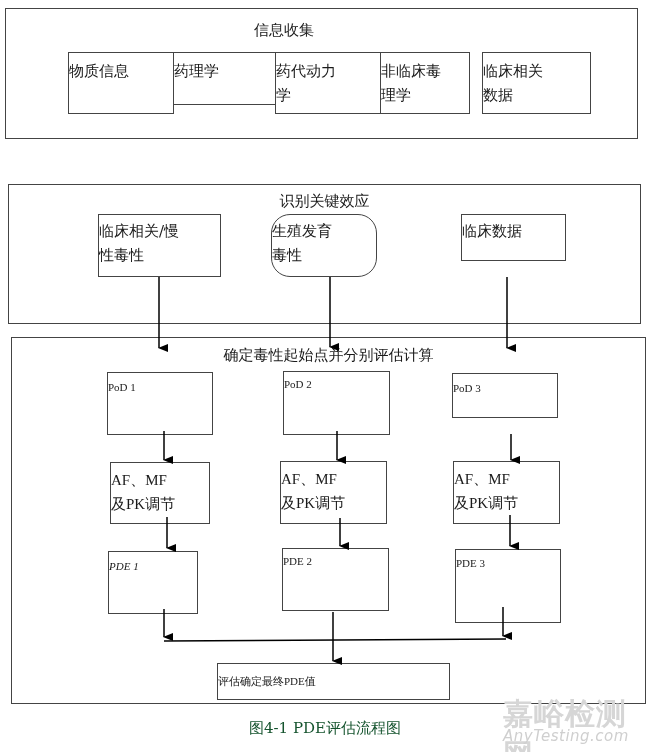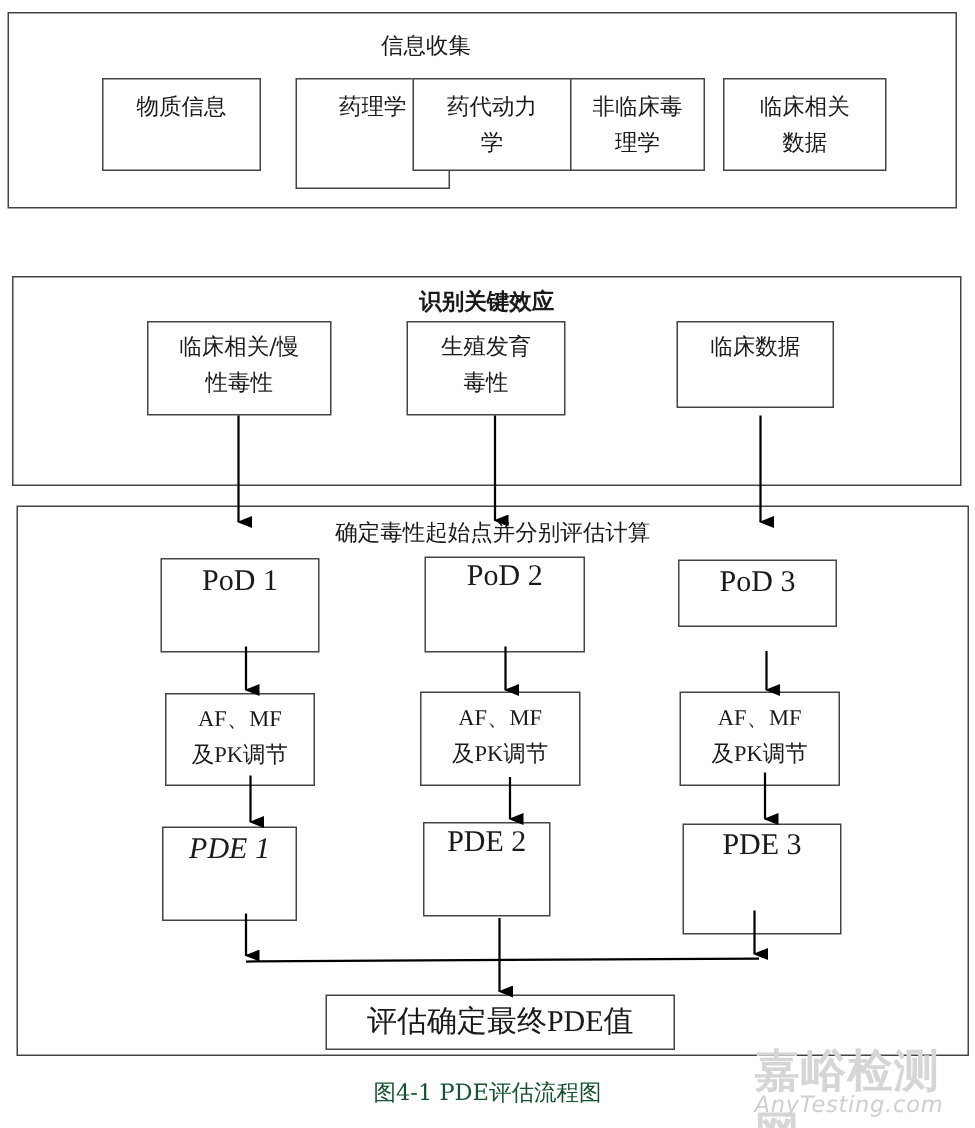--- a/index.html
+++ b/index.html
@@ -1,63 +1,63 @@
 <!DOCTYPE html>
 <html><head>
 <meta charset="utf-8">
 <style>
   html, body { margin: 0; padding: 0; background: #ffffff; }
   body { width: 650px; height: 752px; position: relative; overflow: hidden;
          font-family: "DejaVu Serif", "Liberation Serif", serif; color: #1a1a1a; }
   .box { position: absolute; border: 1.3px solid #444; box-sizing: border-box; background: #fff; }
   .txt { position: absolute; font-size: 15px; line-height: 22px; text-align: center; white-space: pre-line; }
-  .cell-txt { position: absolute; left: 0; right: 0; top: 6px; font-size: 15px; line-height: 24px; text-align: center; white-space: pre-line; }
-  .lat { font-family: "Liberation Serif", "DejaVu Serif", serif; font-size: 20px; }
+  .cell-txt { position: absolute; left: 0; right: 0; top: 6px; font-size: 15px; line-height: 24px; white-space: pre-line; }
+  .lat { font-family: "Liberation Serif", "DejaVu Serif", serif; font-size: 11px; }
   svg.wires { position: absolute; left: 0; top: 0; }
   .caption { position: absolute; left: 0; width: 650px; top: 719px; text-align: center; font-size: 15px; color: #14532d; }
   .wm-cn { position: absolute; left: 503px; top: 694px; font-family: "DejaVu Sans", sans-serif; font-size: 30px; font-weight: bold; color: #d6d6d6; letter-spacing: 1px; }
   .wm-en { position: absolute; left: 503px; top: 727px; font-family: "DejaVu Sans", sans-serif; font-size: 15px; font-style: italic; color: #cfcfcf; letter-spacing: 0.5px; }
 </style>
 </head>
 <body>
 
 <div class="box" style="left:5px;top:8px;width:633px;height:131px;"></div>
 <div class="txt" style="left:5px;top:19px;width:558px;">信息收集</div>
 
 <div class="box" style="left:68px;top:52px;width:106px;height:62px;">
   <div class="cell-txt">物质信息</div>
 </div>
-<div class="box" style="left:173px;top:52px;width:103px;height:74px;margin-left:24px;">
+<div class="box" style="left:173px;top:52px;width:103px;height:53px;">
   <div class="cell-txt">药理学</div>
 </div>
 <div class="box" style="left:275px;top:52px;width:106px;height:62px;">
   <div class="cell-txt">药代动力
 学</div>
 </div>
 <div class="box" style="left:380px;top:52px;width:90px;height:62px;">
   <div class="cell-txt">非临床毒
 理学</div>
 </div>
 <div class="box" style="left:482px;top:52px;width:109px;height:62px;">
   <div class="cell-txt">临床相关
 数据</div>
 </div>
 
 <div class="box" style="left:8px;top:184px;width:633px;height:140px;"></div>
-<div class="txt" style="left:8px;top:190px;width:633px;font-weight:bold;">识别关键效应</div>
+<div class="txt" style="left:8px;top:190px;width:633px;">识别关键效应</div>
 
 <div class="box" style="left:98px;top:214px;width:123px;height:63px;">
   <div class="cell-txt" style="top:4px;">临床相关/慢
 性毒性</div>
 </div>
-<div class="box" style="left:271px;top:214px;width:106px;height:63px;">
+<div class="box" style="left:271px;top:214px;width:106px;height:63px;border-radius:19px;">
   <div class="cell-txt" style="top:4px;">生殖发育
 毒性</div>
 </div>
-<div class="box" style="left:451px;top:214px;width:105px;height:58px;">
+<div class="box" style="left:461px;top:214px;width:105px;height:47px;">
   <div class="cell-txt" style="top:4px;">临床数据</div>
 </div>
 
 <div class="box" style="left:11px;top:337px;width:635px;height:367px;"></div>
 <div class="txt" style="left:11px;top:344px;width:635px;">确定毒性起始点并分别评估计算</div>
 
 <div class="box" style="left:107px;top:372px;width:106px;height:63px;">
   <div class="cell-txt lat" style="top:2px;">PoD 1</div>
 </div>
 <div class="box" style="left:283px;top:371px;width:107px;height:64px;">
@@ -76,21 +76,21 @@
 及PK调节</div>
 </div>
 <div class="box" style="left:453px;top:461px;width:107px;height:63px;">
   <div class="cell-txt lat" style="top:5px;font-size:15px;">AF、MF
 及PK调节</div>
 </div>
 
 <div class="box" style="left:108px;top:551px;width:90px;height:63px;font-style:italic;">
   <div class="cell-txt lat" style="top:2px;">PDE 1</div>
 </div>
-<div class="box" style="left:282px;top:548px;width:85px;height:63px;">
+<div class="box" style="left:282px;top:548px;width:107px;height:63px;">
   <div class="cell-txt lat" style="top:0px;">PDE 2</div>
 </div>
 <div class="box" style="left:455px;top:549px;width:106px;height:74px;">
   <div class="cell-txt lat" style="top:1px;">PDE 3</div>
 </div>
 
 <div class="box" style="left:217px;top:663px;width:233px;height:37px;">
   <div class="cell-txt lat" style="top:5px;">评估确定最终PDE值</div>
 </div>
 

